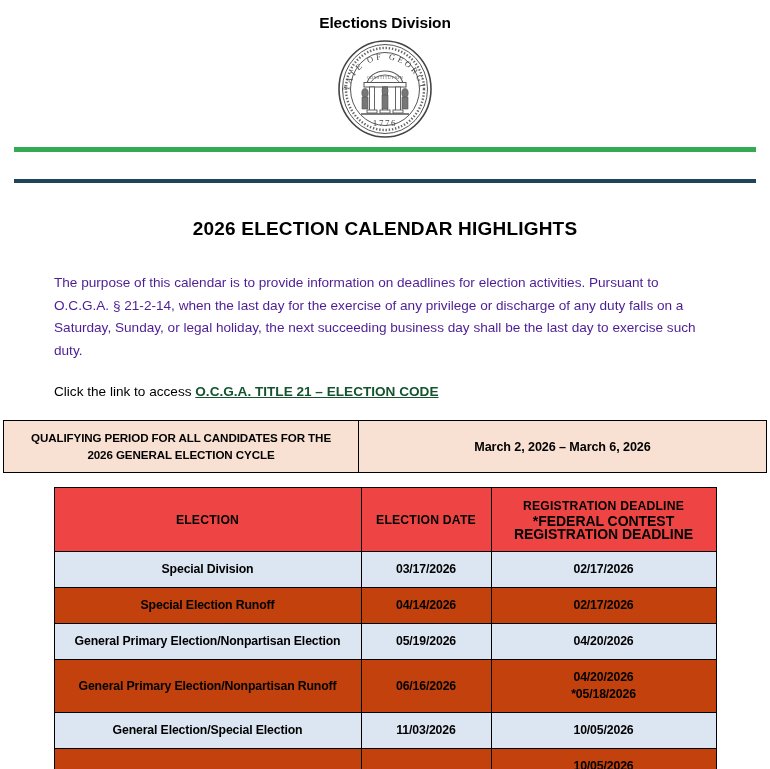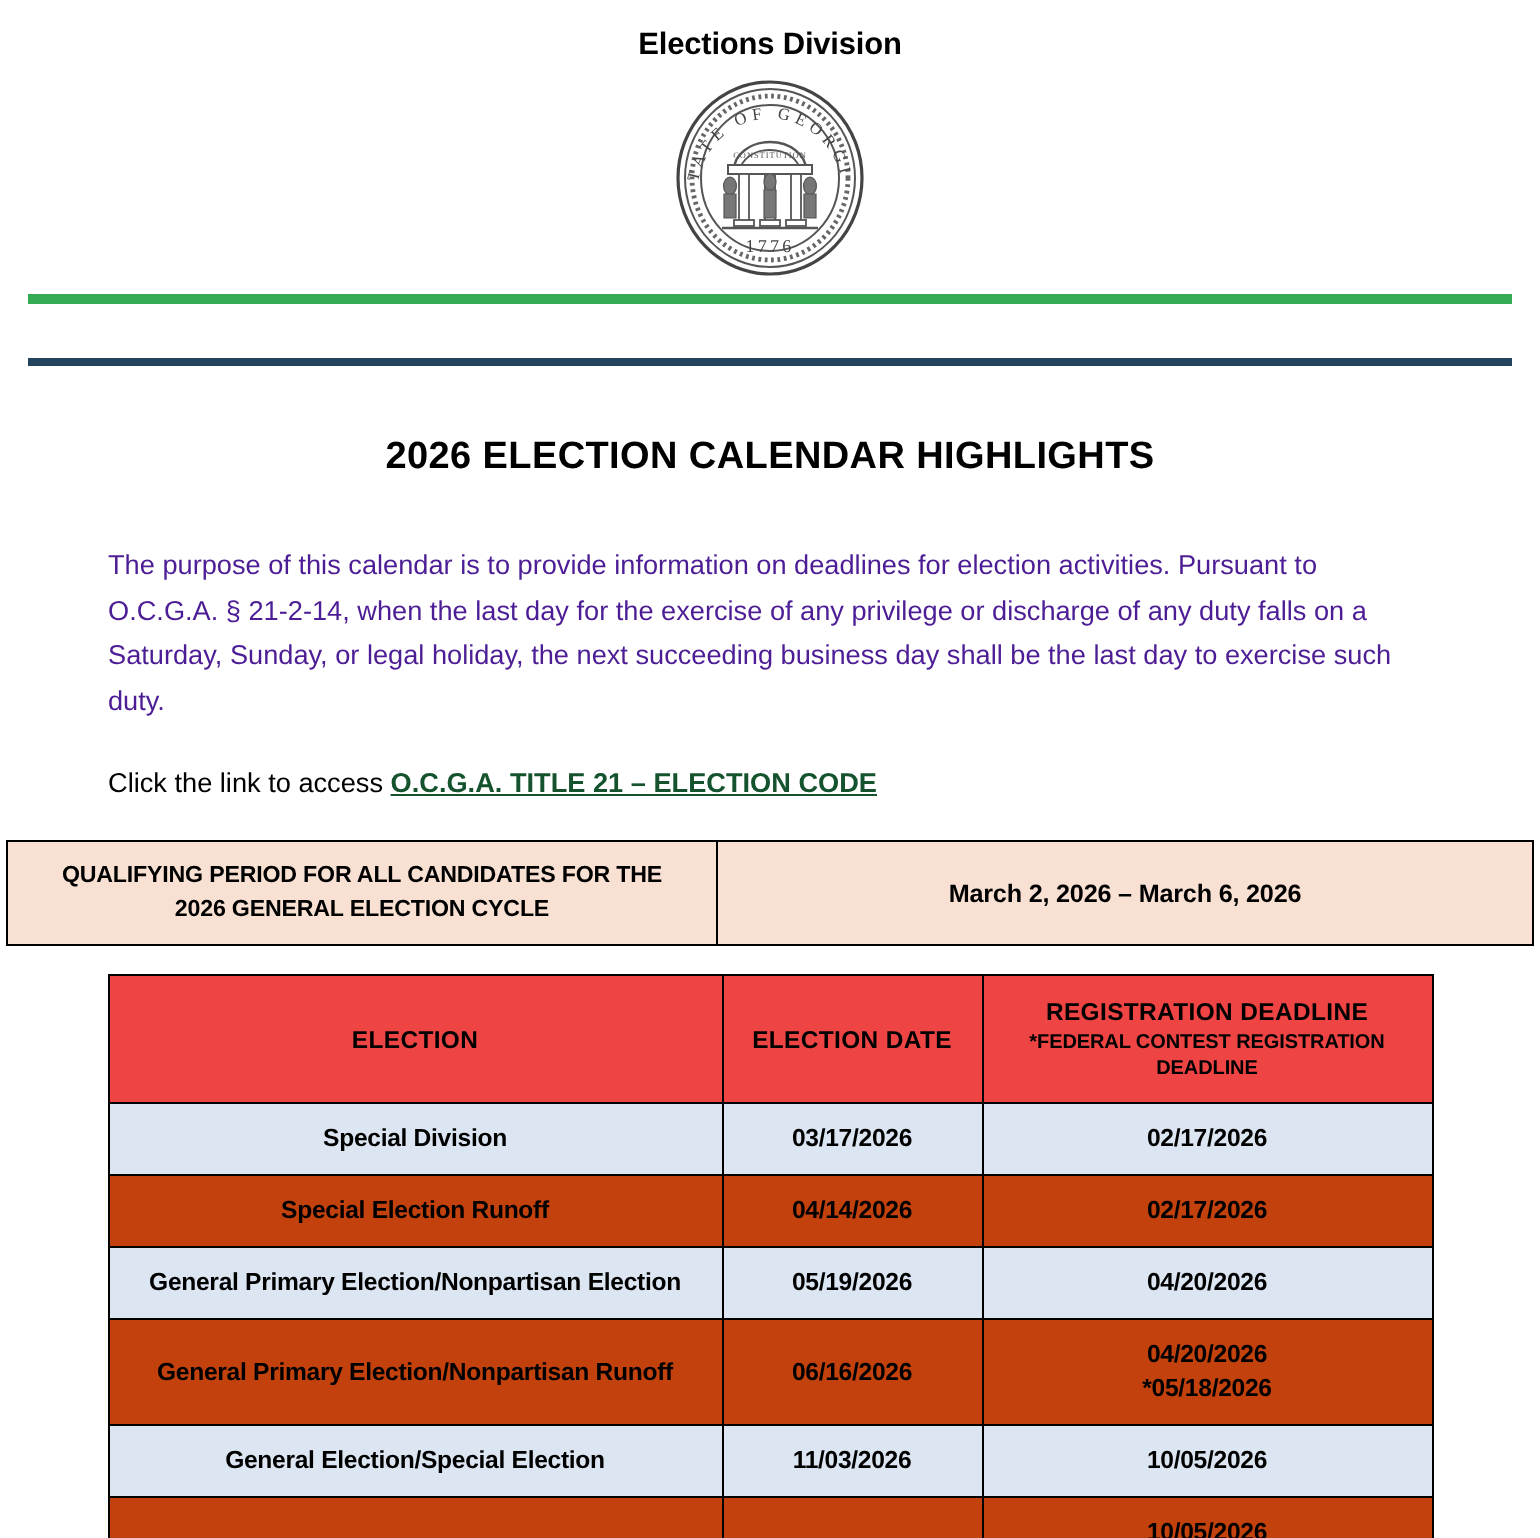--- a/index.html
+++ b/index.html
@@ -138,21 +138,21 @@
   .col-date       { width: 130px; }
   .col-deadline   { width: 225px; }
 
   .th-main {
     font-size: 12.2px;
     font-weight: bold;
     letter-spacing: 0.2px;
     line-height: 16px;
   }
   .th-sub {
-    font-size: 10px;
+    font-size: 14px;
     font-weight: bold;
     letter-spacing: -0.05px;
     line-height: 13px;
     margin-top: 1px;
   }
 
   .cal-table tbody td {
     font-size: 12.3px;
     font-weight: bold;
     line-height: 17px;

